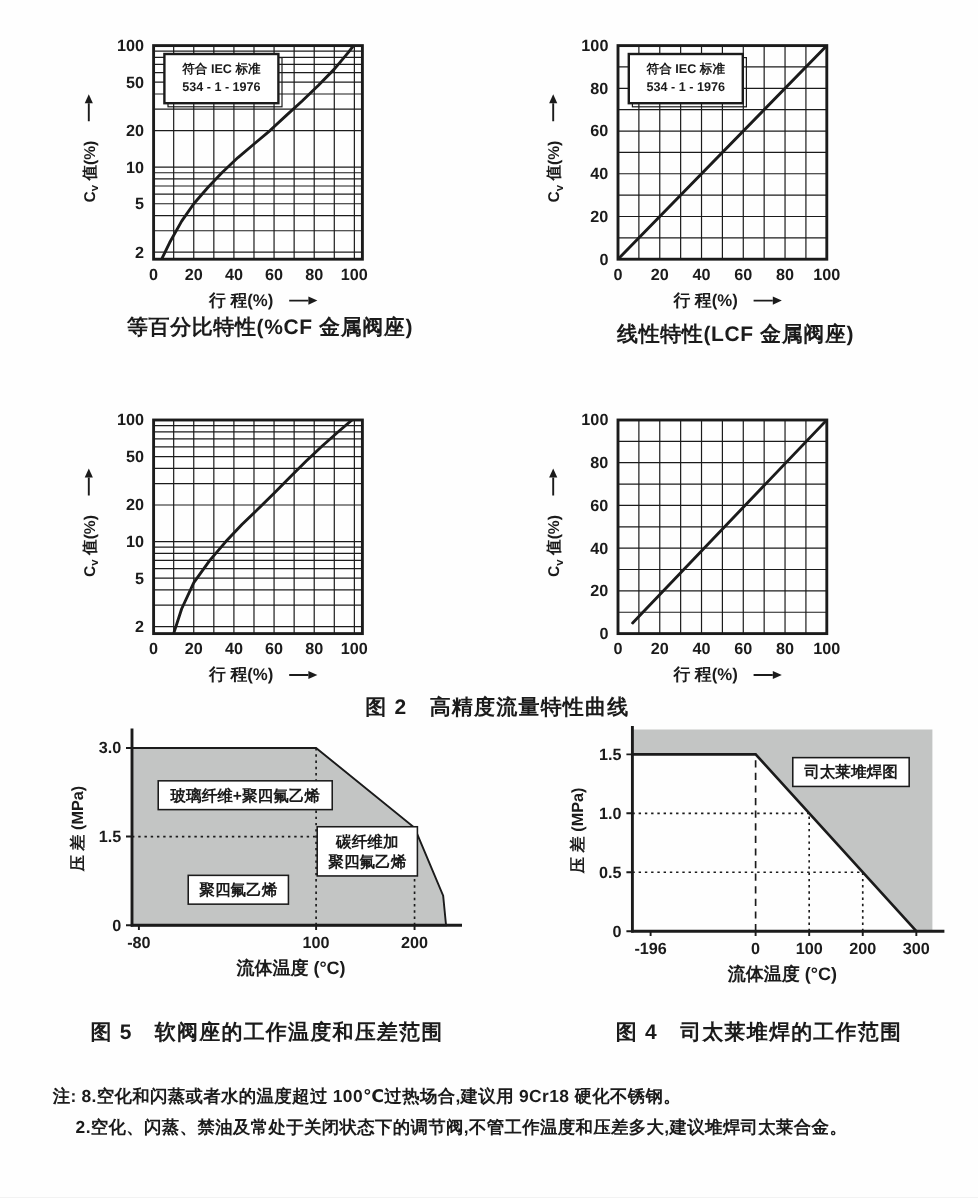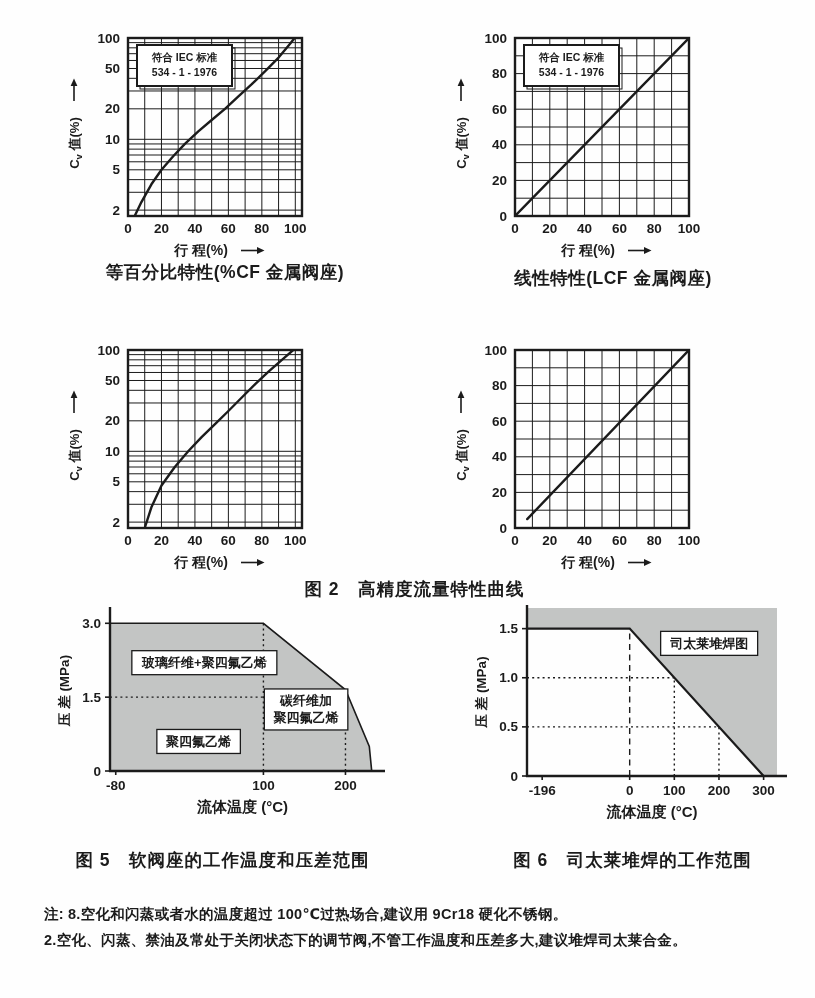--- a/index.html
+++ b/index.html
@@ -27,21 +27,21 @@
   .pos-fig2cap{left:0;top:577px;width:765px;padding-left:32px;}
   .pos-f3{left:30px;top:596px;}
   .pos-f4{left:420px;top:596px;}
   .pos-fig3cap{left:30px;top:848px;width:385px;}
   .pos-fig4cap{left:450px;top:848px;width:365px;}
   .notes{
     position:absolute;left:44px;top:901px;width:750px;
     font-size:14.5px;font-weight:700;line-height:26px;letter-spacing:.3px;
   }
   .note-line{white-space:nowrap;}
-  .note-line.indent{}
+  .note-line.indent{margin-left:19px;}
   .note-prefix{margin-right:4px;}
 </style>
 </head>
 <body>
 
 <div class="page">
 
   <figure class="flow-chart pos-c1">
     <svg viewBox="0 0 280 250">
         <line x1="70" y1="26" x2="70" y2="204" stroke="#1b1b1b" stroke-width="1"></line>
@@ -343,20 +343,20 @@
         <rect x="240.6428571428571" y="35.36842105263156" width="97" height="24" fill="#ffffff" stroke="#1b1b1b" stroke-width="1.3"></rect>
         <text x="289.1428571428571" y="51.86842105263156" text-anchor="middle" font-size="13" font-weight="700" fill="#1b1b1b">司太莱堆焊图</text>
         <text x="232" y="221" text-anchor="middle" font-size="15" font-weight="700" fill="#1b1b1b">流体温度 (°C)</text>
         <g transform="translate(62,96) rotate(-90)">
           <text x="0" y="4" text-anchor="middle" font-size="13.5" font-weight="700" fill="#1b1b1b">压  差 (MPa)</text>
         </g>
       </svg>
   </figure>
 
   <div class="fig-caption pos-fig3cap">图 5　软阀座的工作温度和压差范围</div>
-  <div class="fig-caption pos-fig4cap">图 6　司太莱堆焊的工作范围</div>
+  <div class="fig-caption pos-fig4cap">图 4　司太莱堆焊的工作范围</div>
 
   <div class="notes">
     <div class="note-line"><span class="note-prefix">注:</span><span>8.空化和闪蒸或者水的温度超过 100℃过热场合,建议用 9Cr18 硬化不锈钢。</span></div>
     <div class="note-line indent">2.空化、闪蒸、禁油及常处于关闭状态下的调节阀,不管工作温度和压差多大,建议堆焊司太莱合金。</div>
   </div>
 
 </div>
 
 </body></html>

